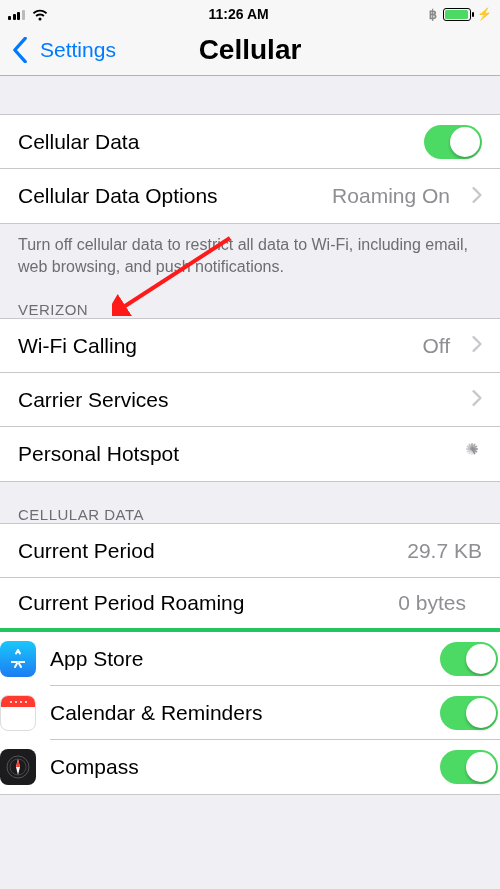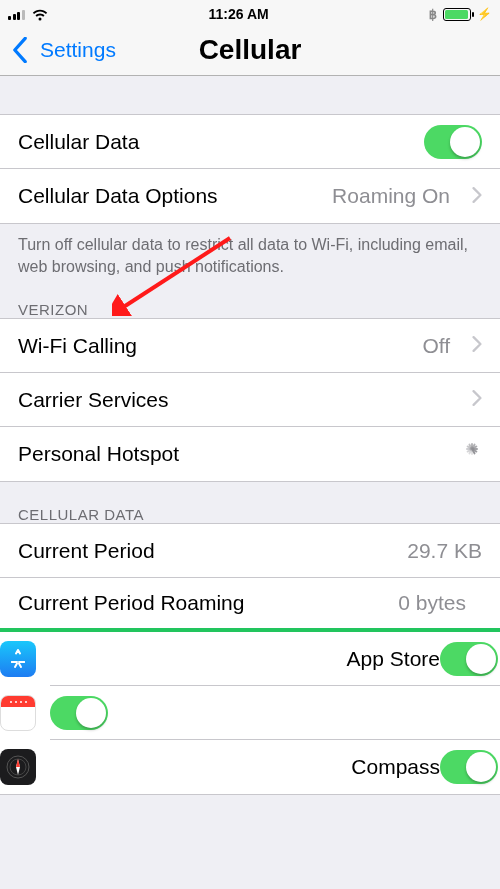--- a/index.html
+++ b/index.html
@@ -64,21 +64,20 @@
     border-radius:1px;transform-origin:center -5px;
   }
   .app-icon{
     width:36px;height:36px;border-radius:8px;margin-right:14px;flex-shrink:0;
     display:flex;align-items:center;justify-content:center;font-size:20px;overflow:hidden;
   }
   .app-row{padding-left:18px;}
   .app-row .row-inner{
     flex:1;display:flex;align-items:center;min-height:54px;padding-right:2px;
     border-bottom:1px solid #c8c7cc;
-    text-align:right;
   }
   .app-row:last-child .row-inner{border-bottom:none;}
   .app-group .row{border-bottom:none;padding:0;}
   .arrow {
     position:absolute; top:236px; left:112px; width:120px; height:80px;
     pointer-events:none; z-index:10;
   }
 </style>
 </head>
 <body>
@@ -200,20 +199,21 @@
     <div class="app-icon" style="background:#fff;border:0.5px solid #ddd;flex-direction:column;">
       <div style="height:11px;width:100%;background:#ff3b30;display:flex;align-items:center;justify-content:center;gap:3px;">
           <span style="width:2px;height:2px;background:#fff;border-radius:50%;"></span>
           <span style="width:2px;height:2px;background:#fff;border-radius:50%;"></span>
           <span style="width:2px;height:2px;background:#fff;border-radius:50%;"></span>
           <span style="width:2px;height:2px;background:#fff;border-radius:50%;"></span>
         </div>
       <div style="flex:1;"></div>
     </div>
     <div class="row-inner">
+      <span class="label">Calendar &amp; Reminders</span>
       <span class="toggle">
           <span class="knob"></span>
         </span>
     </div>
   </div>
 
 
   <div class="row app-row">
     <div class="app-icon" style="background:#1c1c1e;">
       <svg width="30" height="30" viewBox="0 0 30 30">

